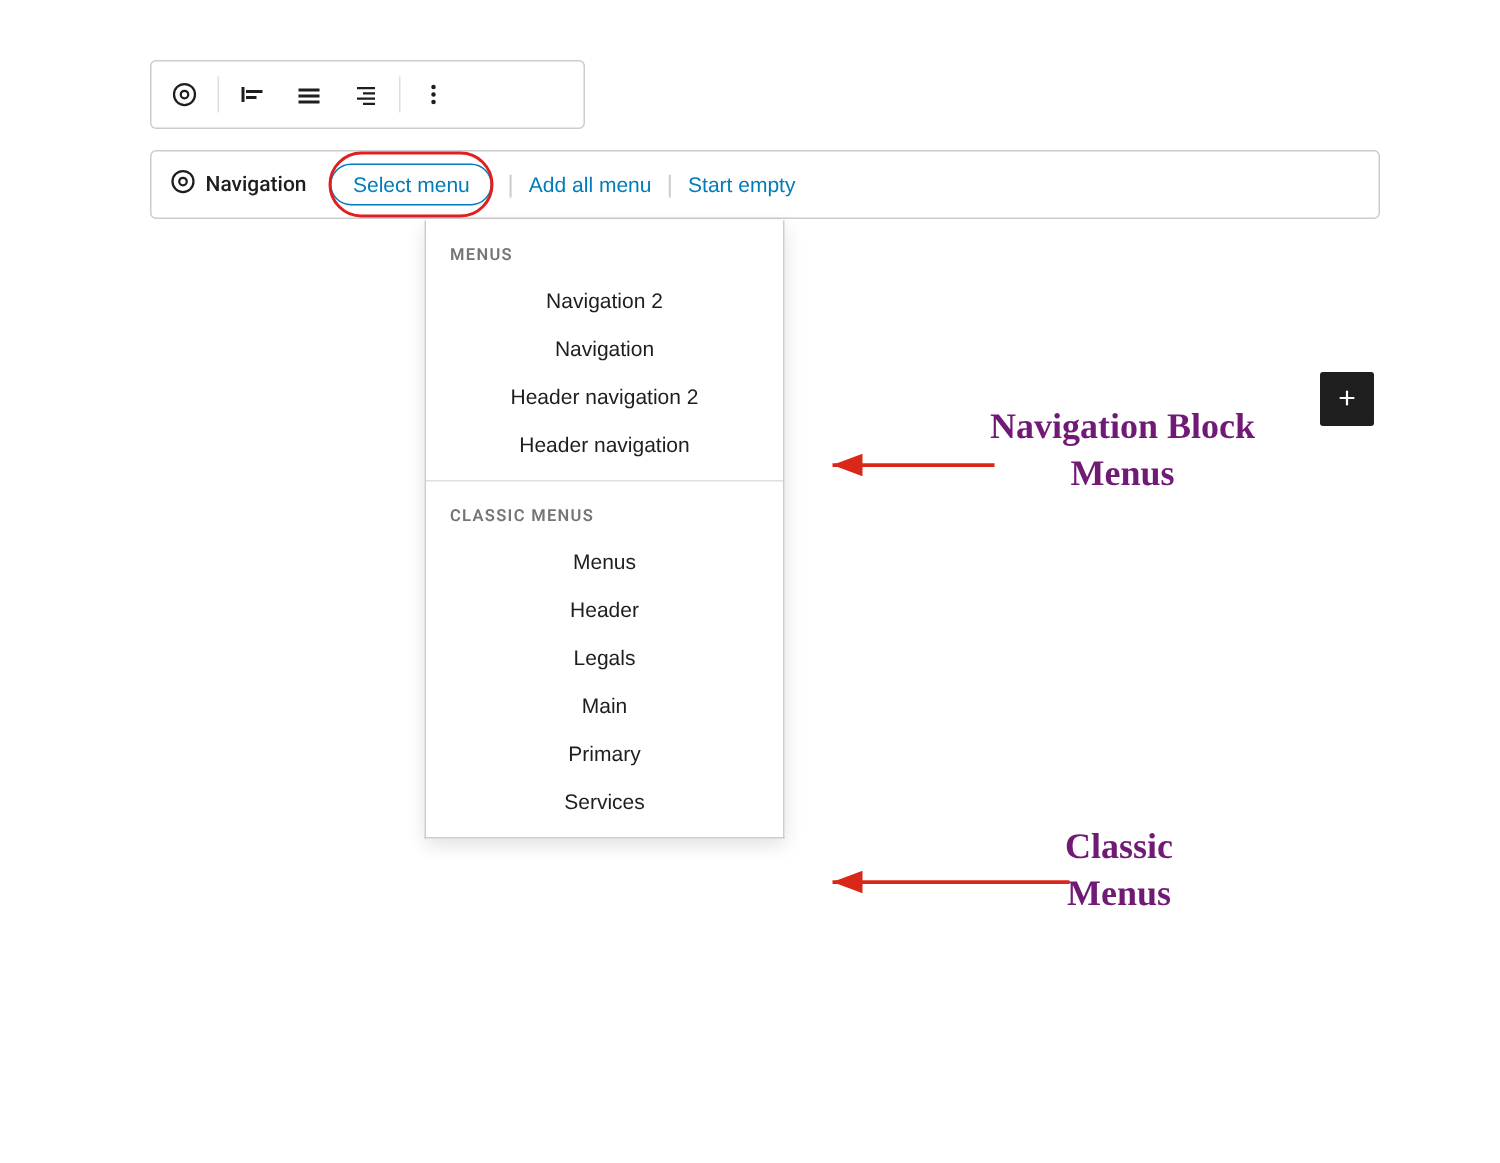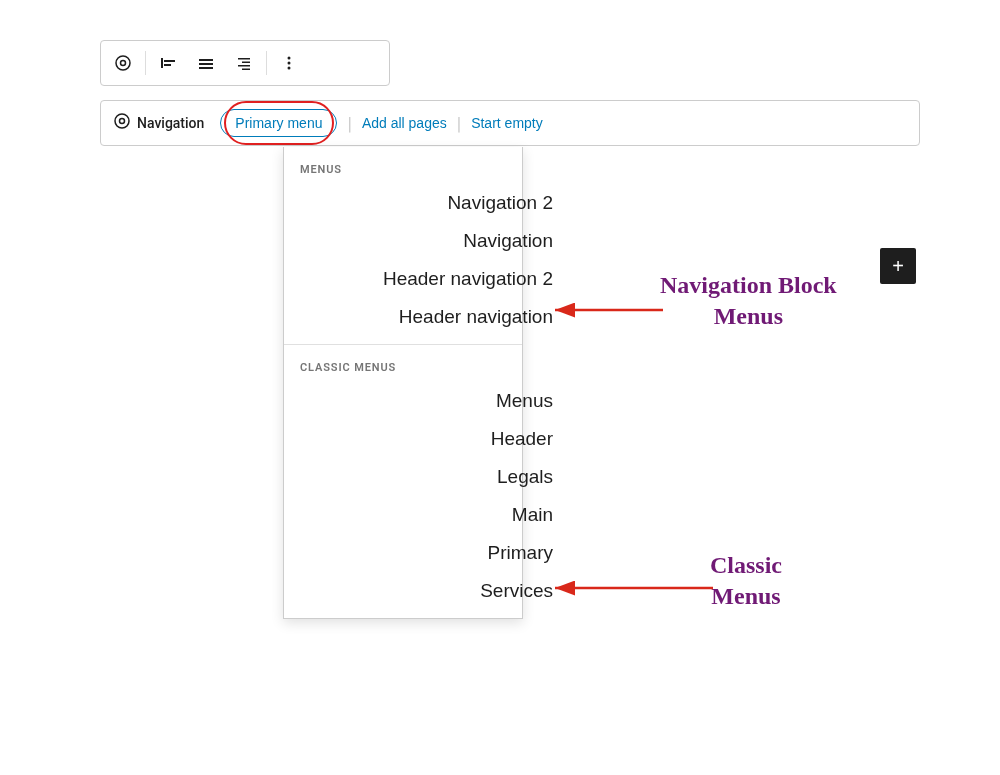--- a/index.html
+++ b/index.html
@@ -148,27 +148,26 @@
       color: #757575;
       letter-spacing: 0.08em;
       padding: 4px 16px 8px 16px;
       text-transform: uppercase;
     }
 
     .dropdown-item {
       display: block;
       width: 100%;
       padding: 8px 16px;
-      font-size: 19px;
+      font-size: 14px;
       color: #1e1e1e;
       background: none;
       border: none;
-      text-align: right;
-      cursor: pointer;
-      margin-left: 47px;
+      text-align: center;
+      cursor: pointer;
     }
 
     
     .plus-btn {
       position: absolute;
       top: 210px;
       right: 80px;
       width: 36px;
       height: 36px;
       background: #1e1e1e;
@@ -245,26 +244,26 @@
   <div class="nav-bar">
     <span class="nav-bar-icon">
       <svg width="18" height="18" viewBox="0 0 18 18" fill="none">
         <circle cx="9" cy="9" r="7" stroke="#1e1e1e" stroke-width="1.5" fill="none"></circle>
         <circle cx="9" cy="9" r="2.5" stroke="#1e1e1e" stroke-width="1.5" fill="none"></circle>
       </svg>
     </span>
     <span class="nav-bar-title">Navigation</span>
 
     <div style="position:relative; display:inline-block;">
-      <button class="nav-select-btn">Primary menu</button>
+      <button class="nav-select-btn">Select menu</button>
       <div class="select-circle"></div>
     </div>
 
     <span class="nav-separator">|</span>
-    <button class="nav-link">Add all pages</button>
+    <button class="nav-link">Add all menu</button>
     <span class="nav-separator">|</span>
     <button class="nav-link">Start empty</button>
 
     <div class="dropdown">
       <div class="dropdown-section">
         <div class="dropdown-section-header">MENUS</div>
         <button class="dropdown-item">Navigation 2</button>
         <button class="dropdown-item">Navigation</button>
         <button class="dropdown-item">Header navigation 2</button>
         <button class="dropdown-item">Header navigation</button>

